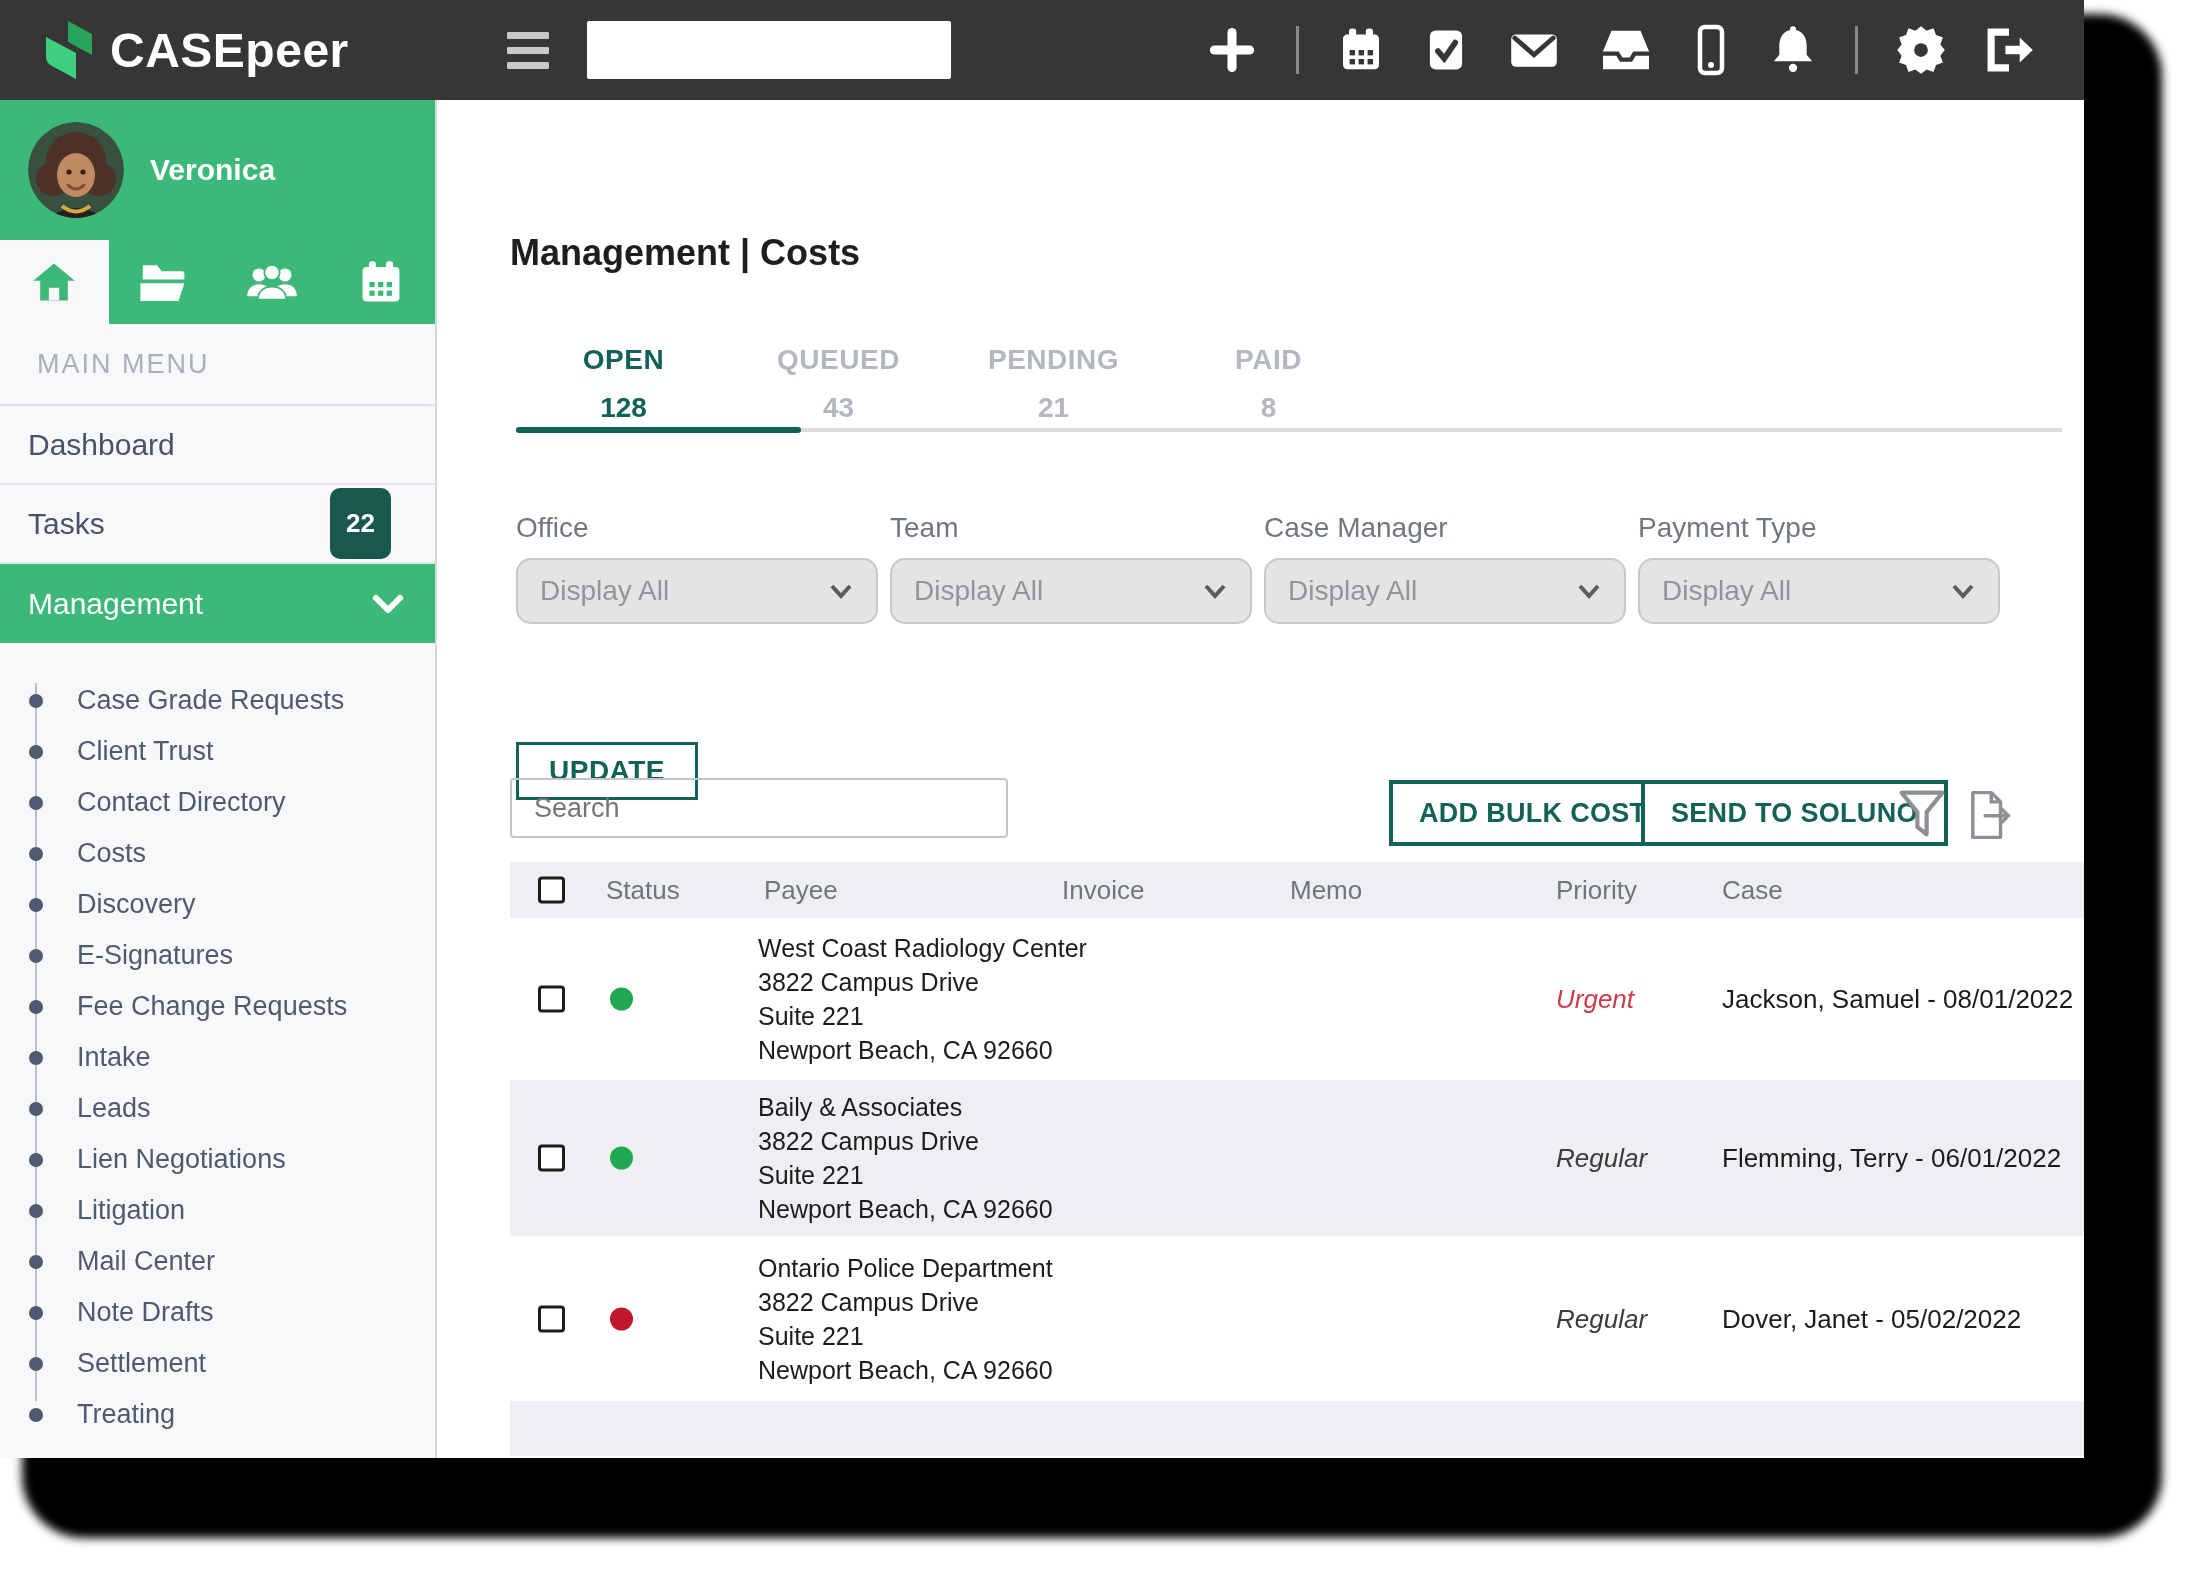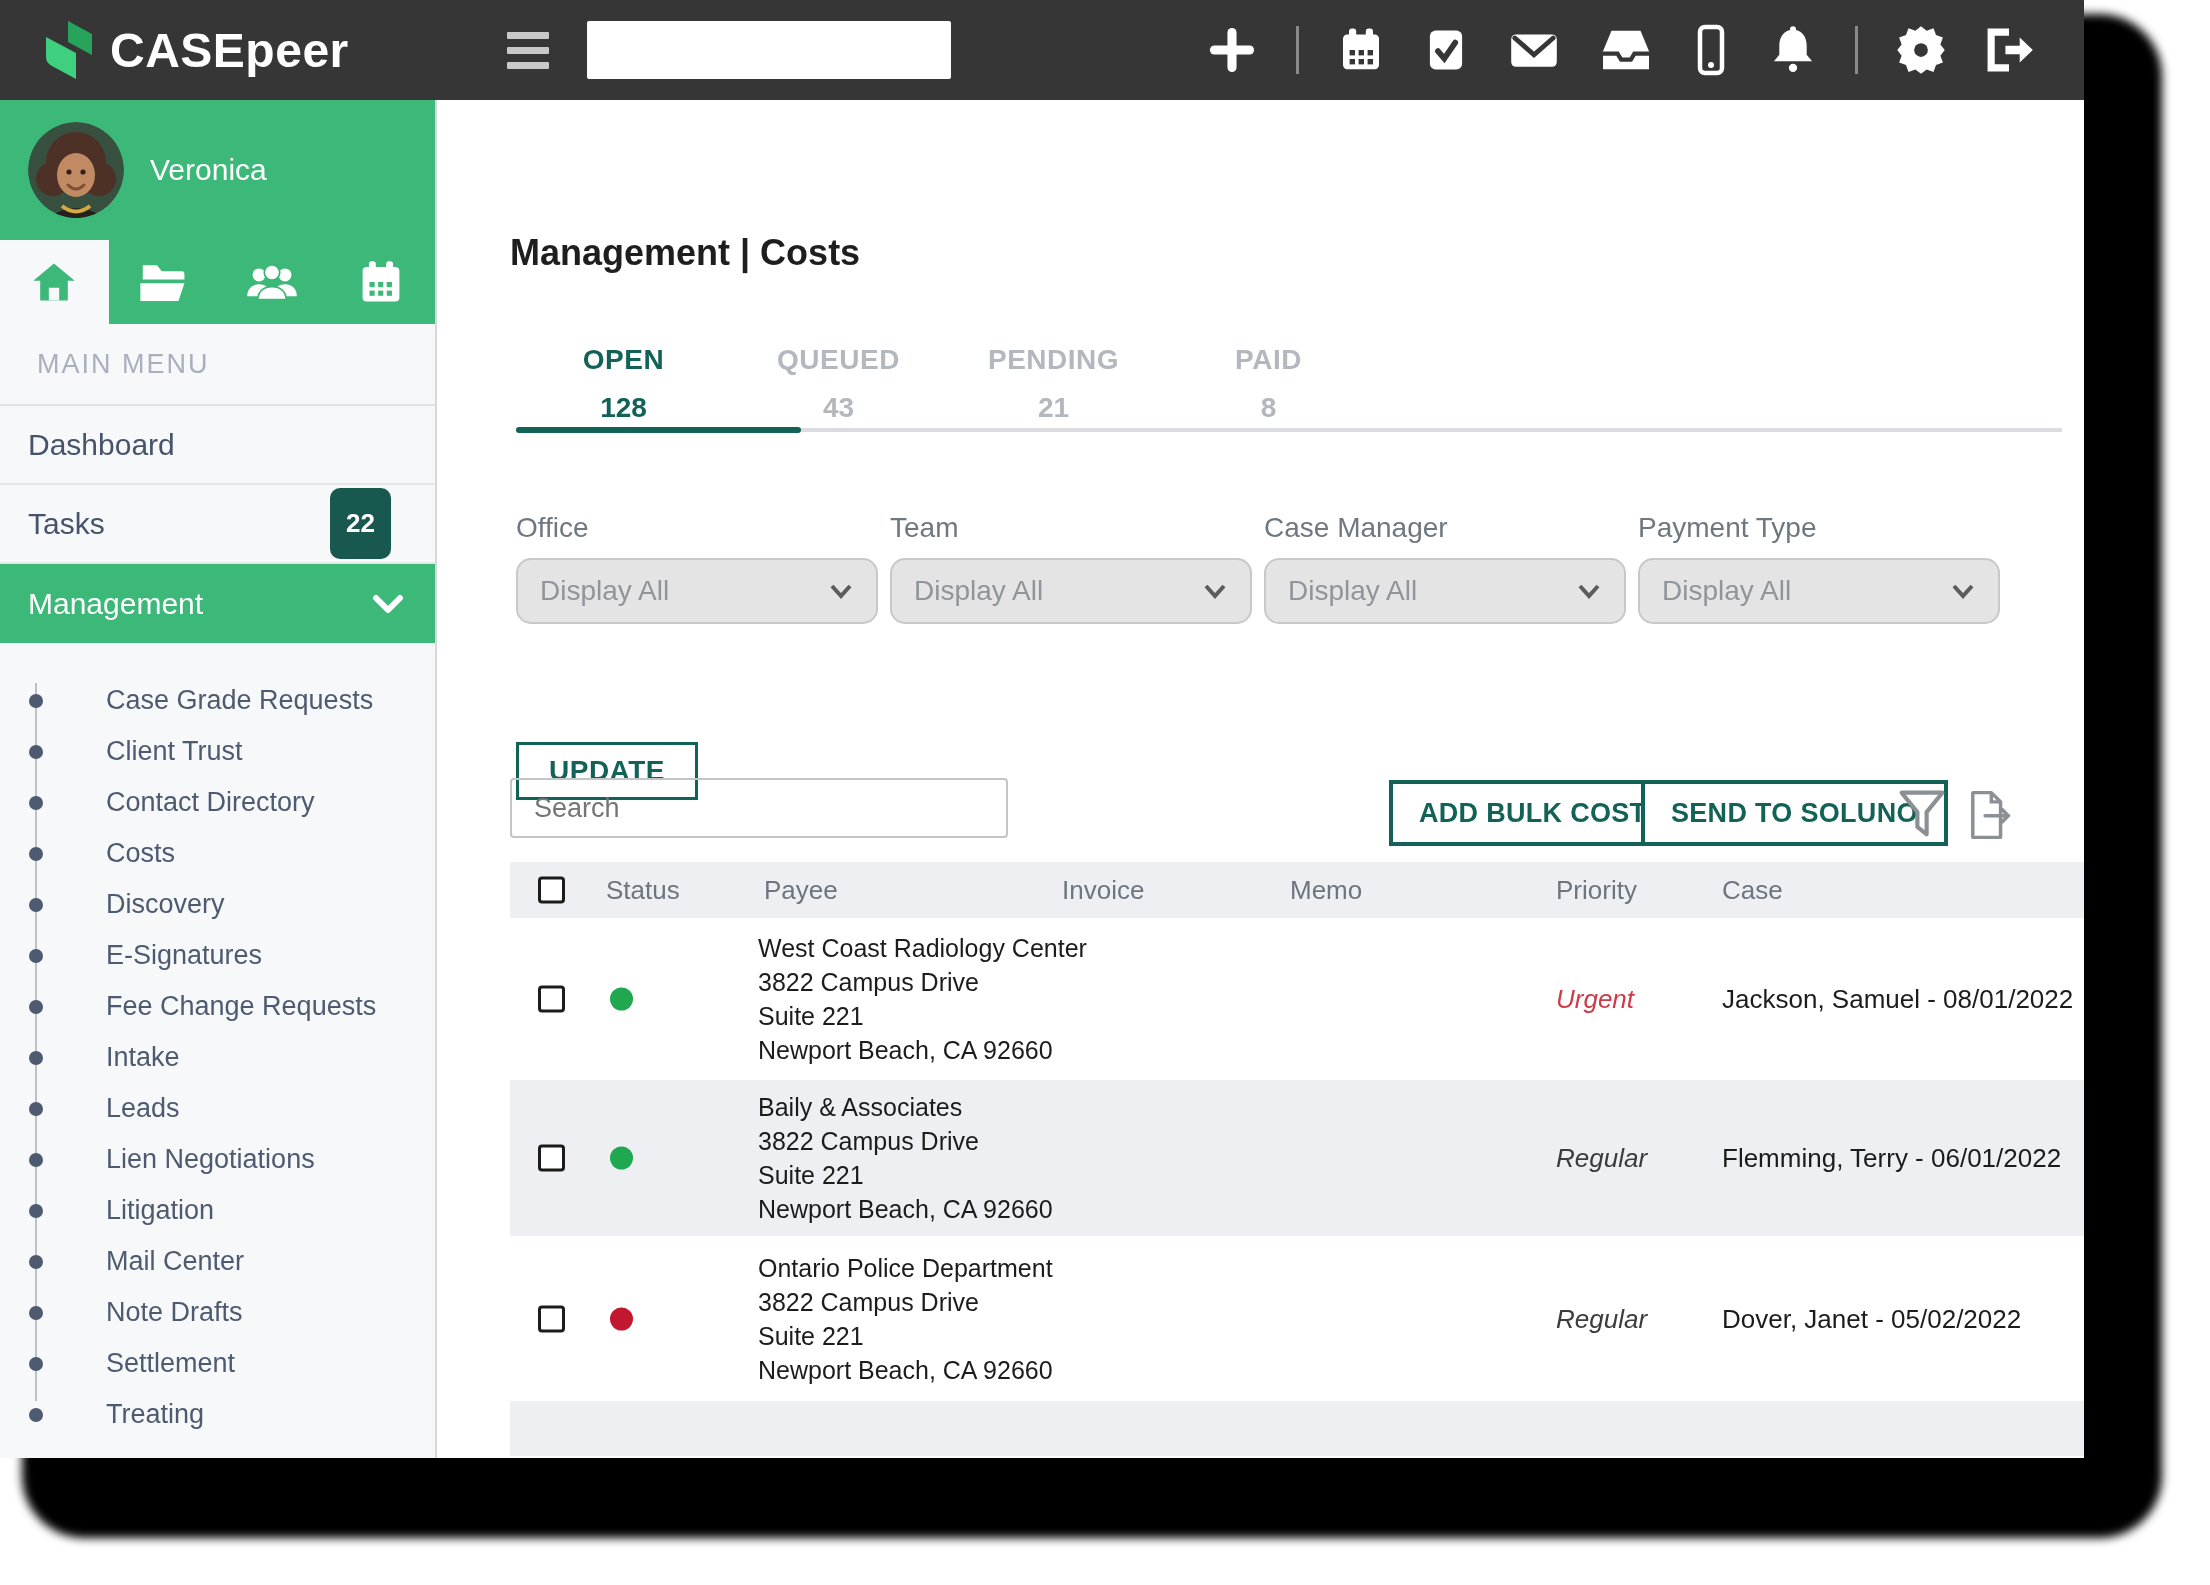--- a/index.html
+++ b/index.html
@@ -18,34 +18,34 @@
   .top-search input{border:none;outline:none;flex:1;height:100%;font-size:26px;padding:0 16px;background:transparent;color:#333;}
   .top-search svg{margin-right:14px;}
   .top-icons{margin-left:auto;display:flex;align-items:center;gap:38px;padding-right:50px;}
   .tb-icon{display:flex;align-items:center;justify-content:center;cursor:pointer;}
   .tb-sep{width:3px;height:48px;background:#8a8a8a;}
 
   
   .sidebar{position:absolute;left:0;top:100px;width:437px;height:1358px;background:#f7f8f9;border-right:2px solid #d6d9dc;box-sizing:border-box;}
   .profile{height:140px;background:var(--brand_green,#3cb878);display:flex;align-items:center;}
   .avatar{width:96px;height:96px;border-radius:50%;overflow:hidden;margin-left:28px;flex:0 0 auto;}
-  .user-name{color:#fff;font-size:30px;margin-left:26px;font-weight:400;}
+  .user-name{color:#fff;font-size:30px;margin-left:26px;font-weight:700;}
   .icon-tabs{height:84px;background:var(--brand_green,#3cb878);display:grid;grid-template-columns:repeat(4,1fr);}
   .icon-tab{display:flex;align-items:center;justify-content:center;color:#fff;cursor:pointer;}
   .icon-tab.active{background:#f7f8f9;color:var(--brand_green,#3cb878);}
   .menu-label{height:82px;display:flex;align-items:center;padding-left:37px;font-size:27px;letter-spacing:2px;color:#a8b0bd;border-bottom:2px solid #dfe2e6;box-sizing:border-box;}
   .nav-item{height:79px;display:flex;align-items:center;padding-left:28px;font-size:30px;color:#46536b;border-bottom:2px solid #e5e7ea;box-sizing:border-box;cursor:pointer;}
   .nav-item .badge{margin-left:auto;margin-right:44px;background:var(--badge,#19584f);color:#fff;font-size:26px;font-weight:700;padding:20px 16px;border-radius:10px;}
   .nav-item.active{background:var(--brand_green,#3cb878);color:#fff;border-bottom:none;font-weight:500;}
   .nav-item.active .chev{margin-left:auto;margin-right:30px;display:flex;}
   .submenu{position:relative;padding-top:32px;}
   .submenu .line{position:absolute;left:35px;top:40px;width:2px;height:718px;background:#bcc1c8;}
   .subitem{position:relative;height:51px;display:flex;align-items:center;cursor:pointer;}
   .subitem .bullet{position:absolute;left:29px;width:14px;height:14px;border-radius:50%;background:#4e5a70;}
-  .subitem .sublabel{margin-left:106px;font-size:27px;color:#4e5a70;}
+  .subitem .sublabel{margin-left:77px;font-size:27px;color:#4e5a70;}
 
   
   .main{position:absolute;left:437px;top:100px;width:1647px;height:1358px;background:#fff;}
   .page-title{position:absolute;left:73px;top:132px;font-size:36px;font-weight:700;color:#1e1e1e;}
   .tabs{position:absolute;left:79px;top:244px;width:1546px;height:130px;}
   .tab{position:absolute;top:0;width:215px;text-align:center;cursor:pointer;color:#b3b8bf;}
   .tab .tab-label{font-size:28px;font-weight:700;letter-spacing:.5px;}
   .tab .tab-count{font-size:28px;font-weight:700;margin-top:16px;}
   .tab.active{color:var(--teal,#136257);}
   .tabs .underline{position:absolute;left:0;top:84px;width:1546px;height:4px;background:#dadce0;}

